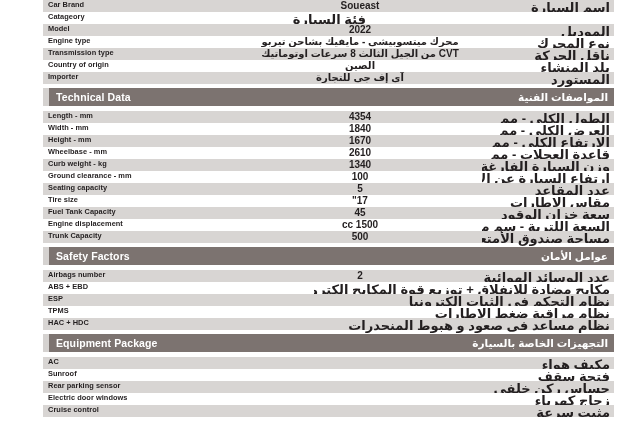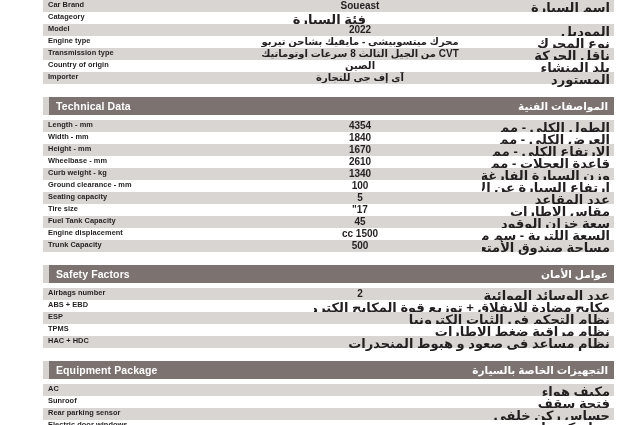--- a/index.html
+++ b/index.html
@@ -72,21 +72,21 @@
   .row.wide .cell-ar {
     flex: 0 0 300px;
   }
   
   .section-head {
     position: relative;
     height: 18px;
     background: #7c7370;
     display: flex;
     align-items: center;
-    margin-top: 13px;
+    margin-top: 4px;
     margin-bottom: 5px;
   }
   .head-marker {
     position: absolute;
     left: 0;
     top: 0;
     width: 6px;
     height: 18px;
     background: #d5d2d0;
   }

